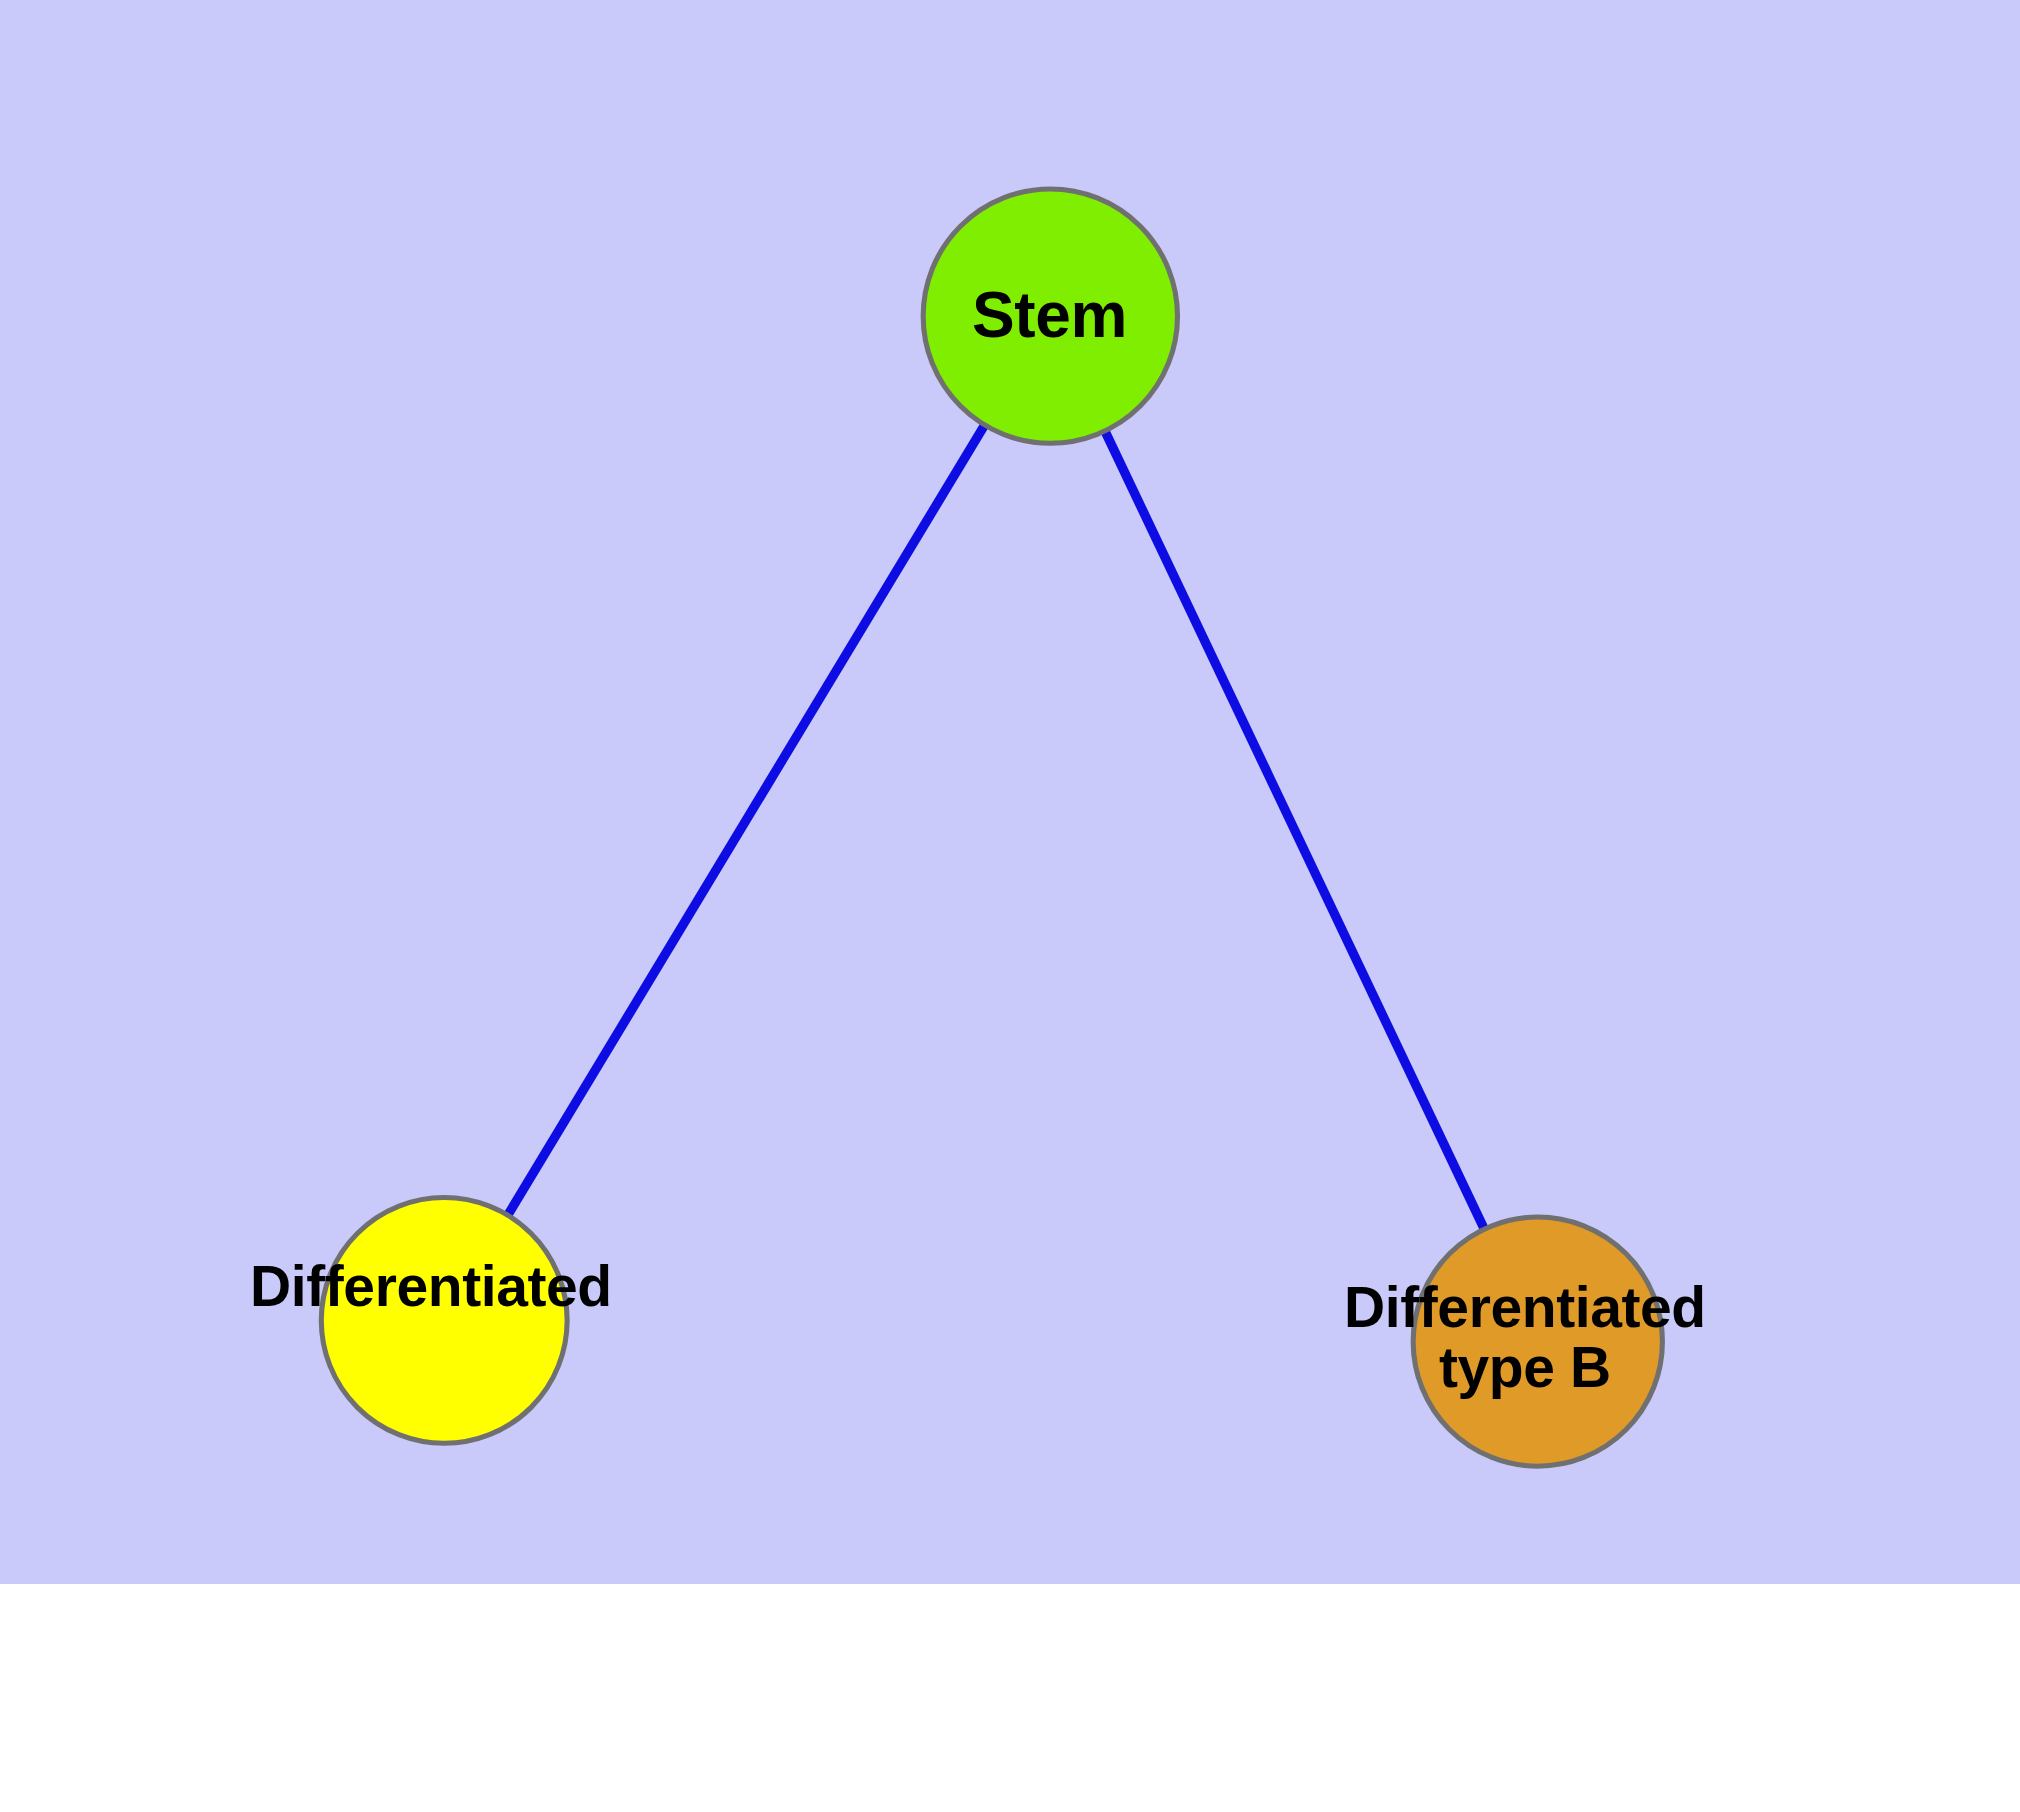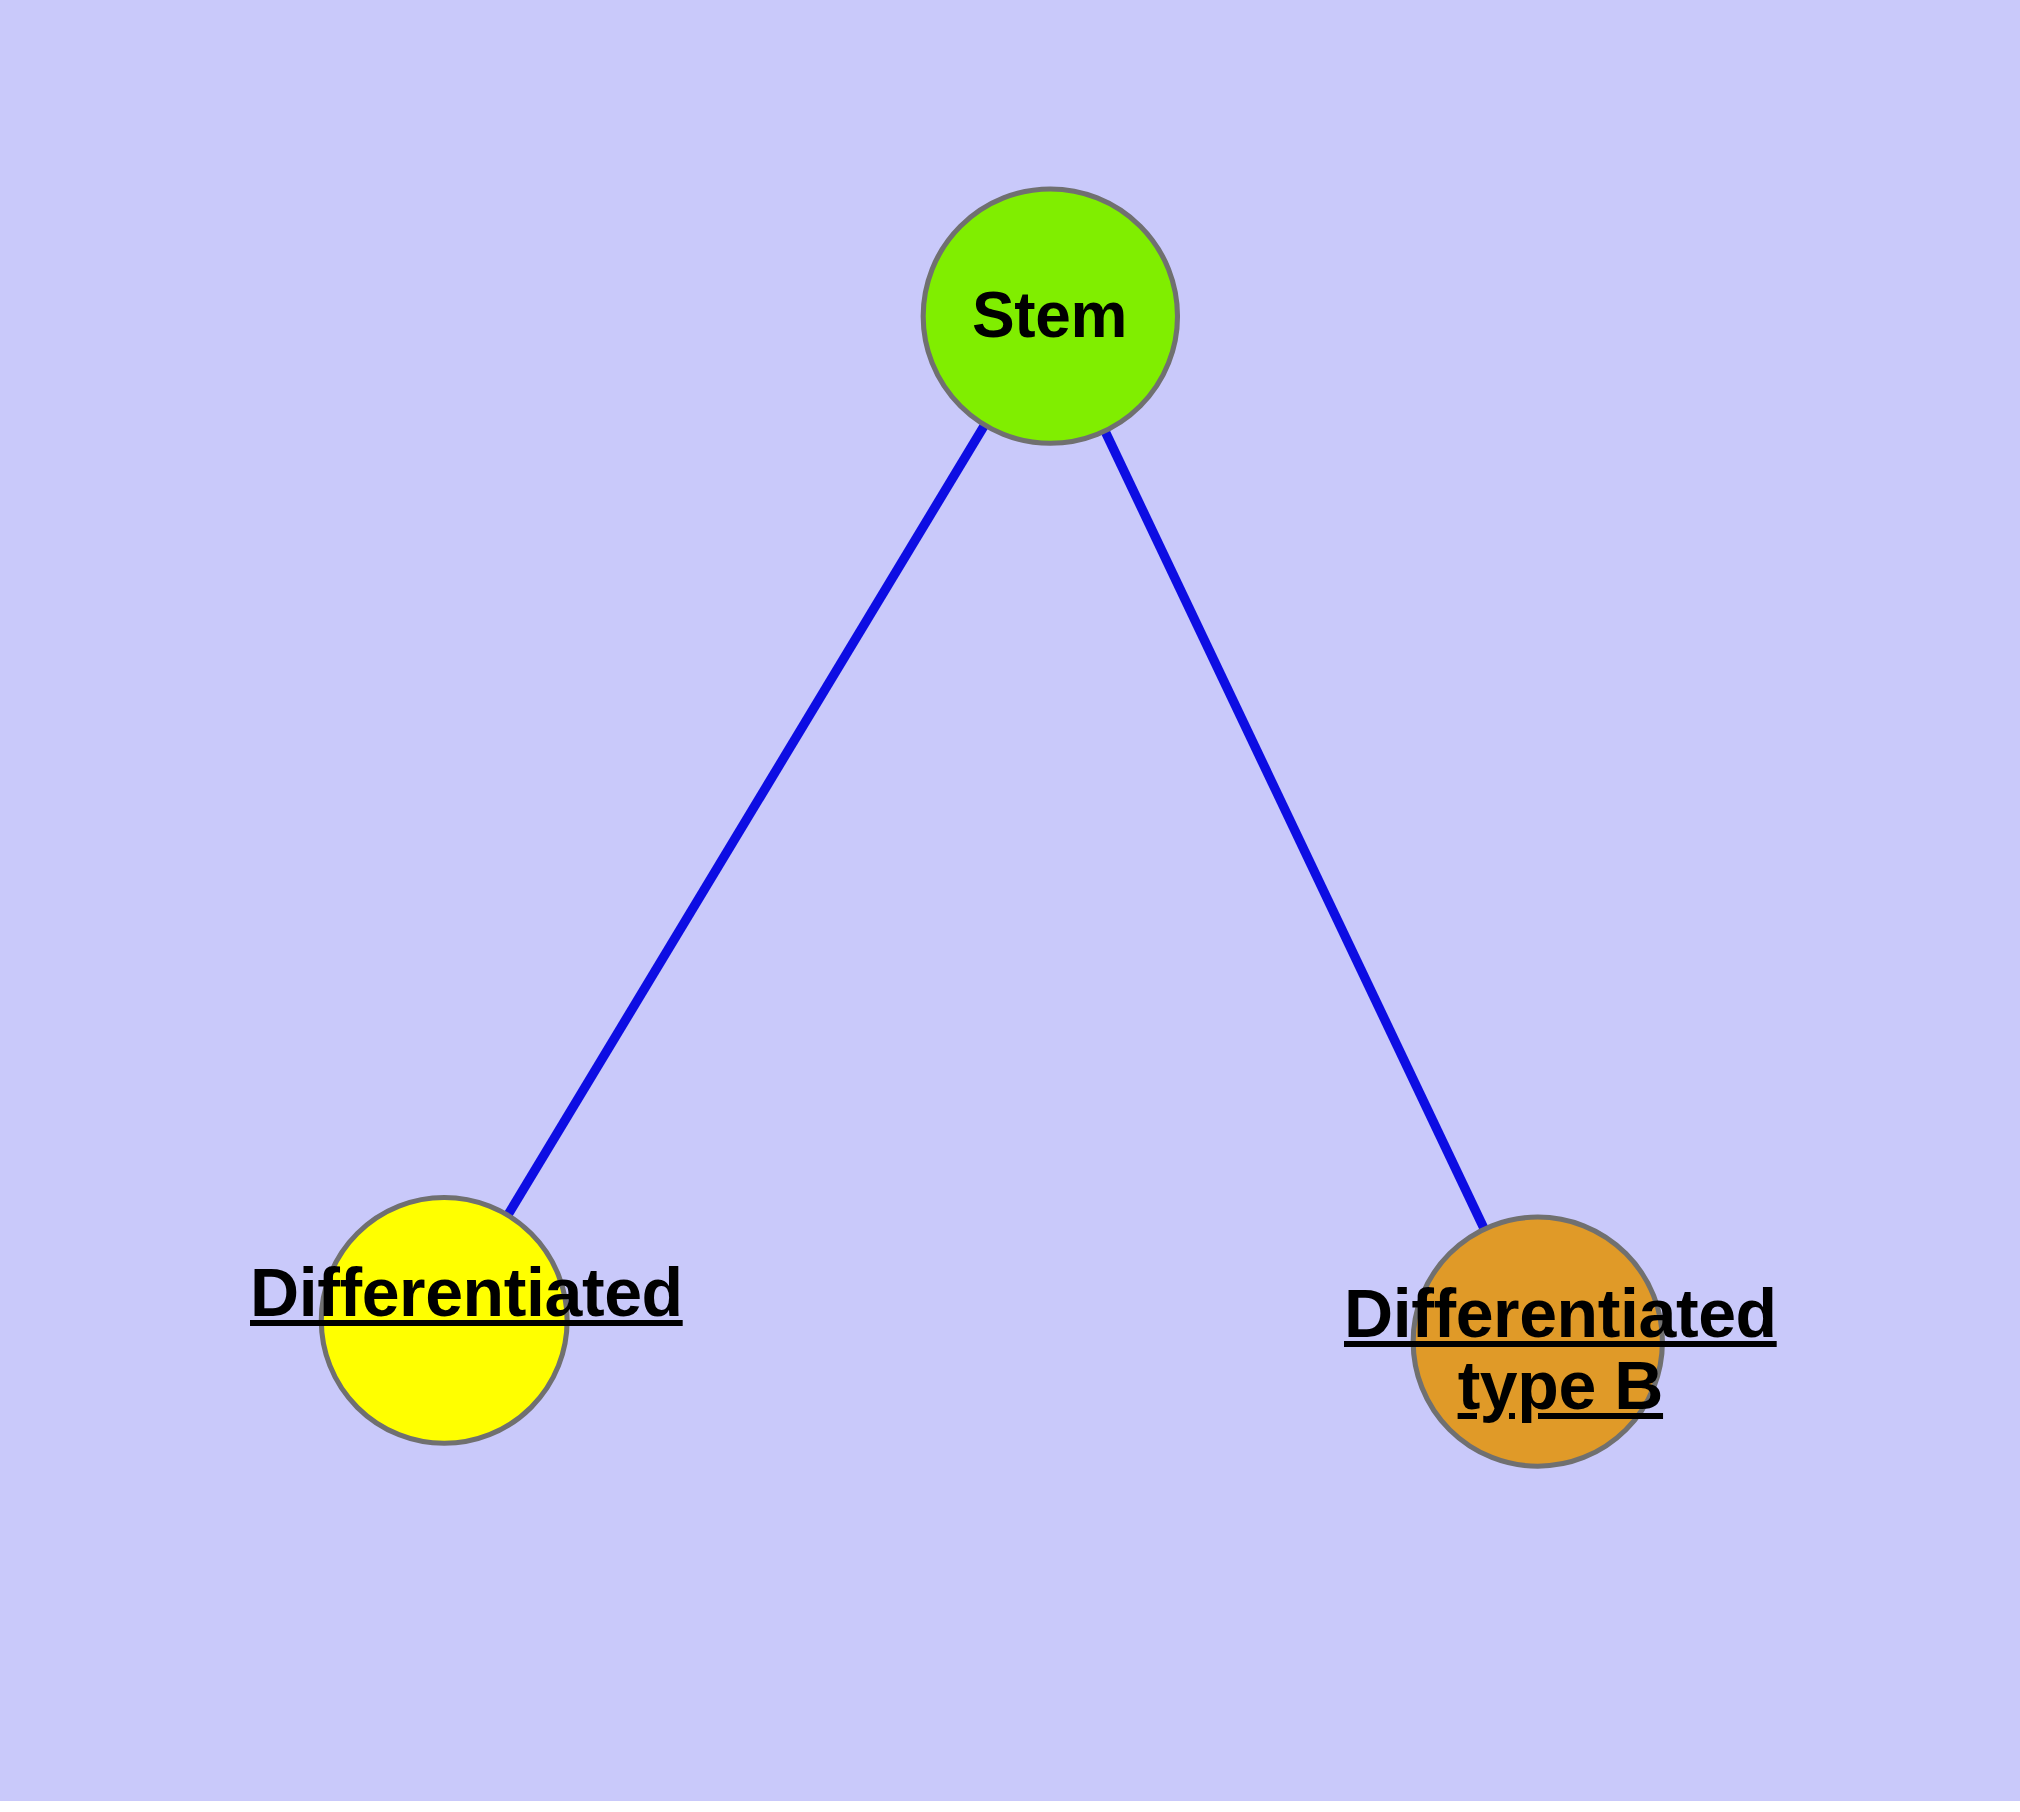--- a/index.html
+++ b/index.html
@@ -38,28 +38,27 @@
     line-height: 1.06;
     white-space: pre;
     letter-spacing: -0.4px;
     pointer-events: none;
     -webkit-font-smoothing: antialiased;
   }
   .node-label.big {
     font-size: 64px;
   }
   .node-label.small {
-    font-size: 68px;
-    text-decoration: underline;
+    font-size: 57px;
   }
 </style>
 </head>
 <body>
 
-<div id="canvas" style="width: 2021px; height: 1801px;">
+<div id="canvas" style="width: 2021px; height: 1584px;">
 
   <div id="graph-bg" style="background: rgb(201, 201, 250);"></div>
 
   <svg id="graph-svg" viewBox="0 0 2384 2138" preserveAspectRatio="none" aria-hidden="true" style="width: 2021px; height: 1812px;">
     <g id="edge-layer">
         <line x1="1239" y1="373" x2="524" y2="1558" stroke="#0d0de3" stroke-width="11" stroke-linecap="butt"></line>
         <line x1="1239" y1="373" x2="1814" y2="1583" stroke="#0d0de3" stroke-width="11" stroke-linecap="butt"></line>
       </g>
     <g id="node-layer">
         <circle cx="1239" cy="373" r="150" fill="#80ee00" stroke="#707070" stroke-width="6"></circle>

